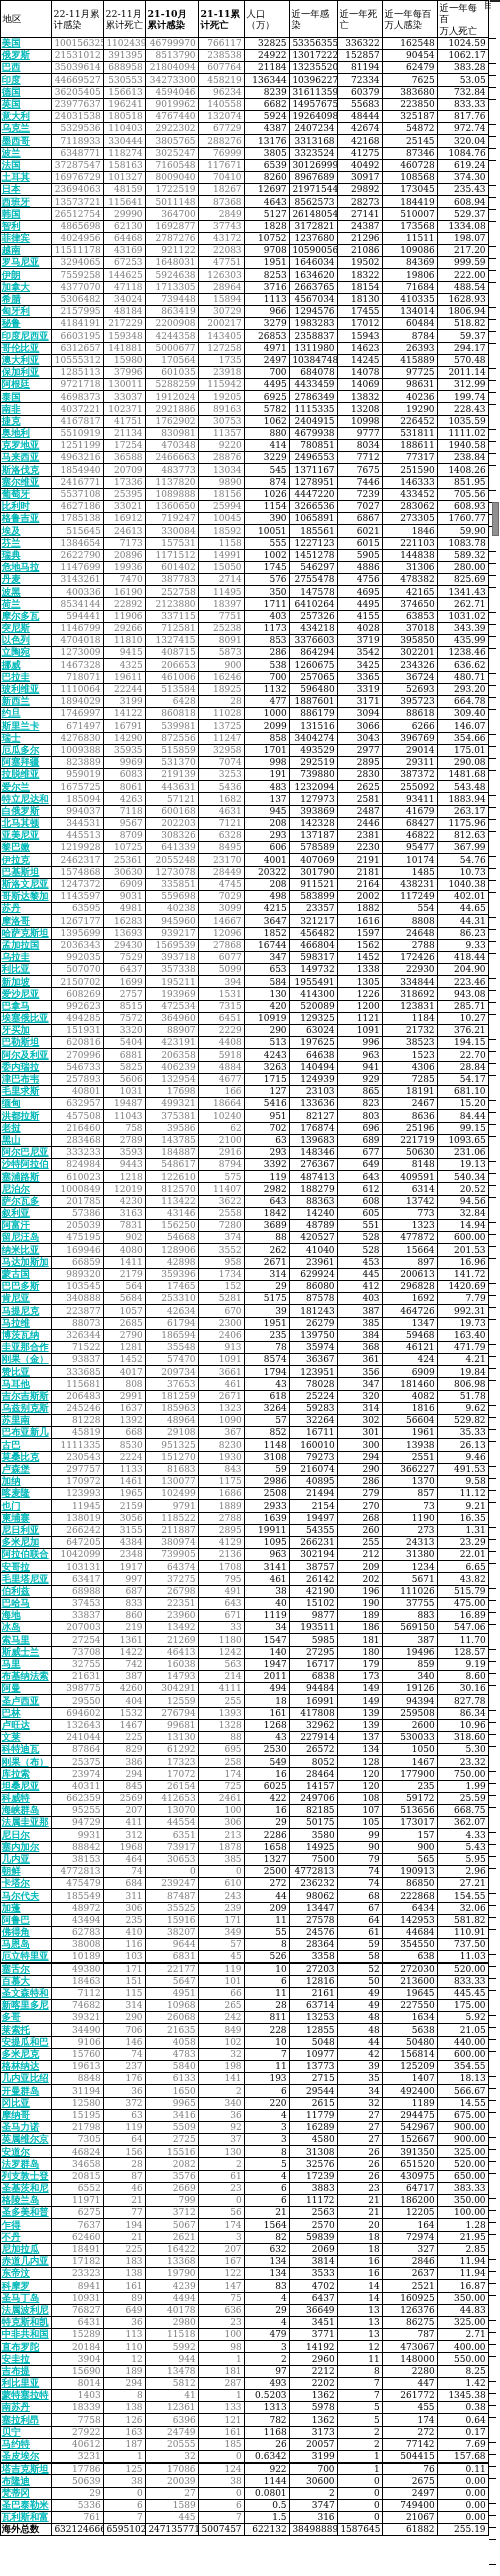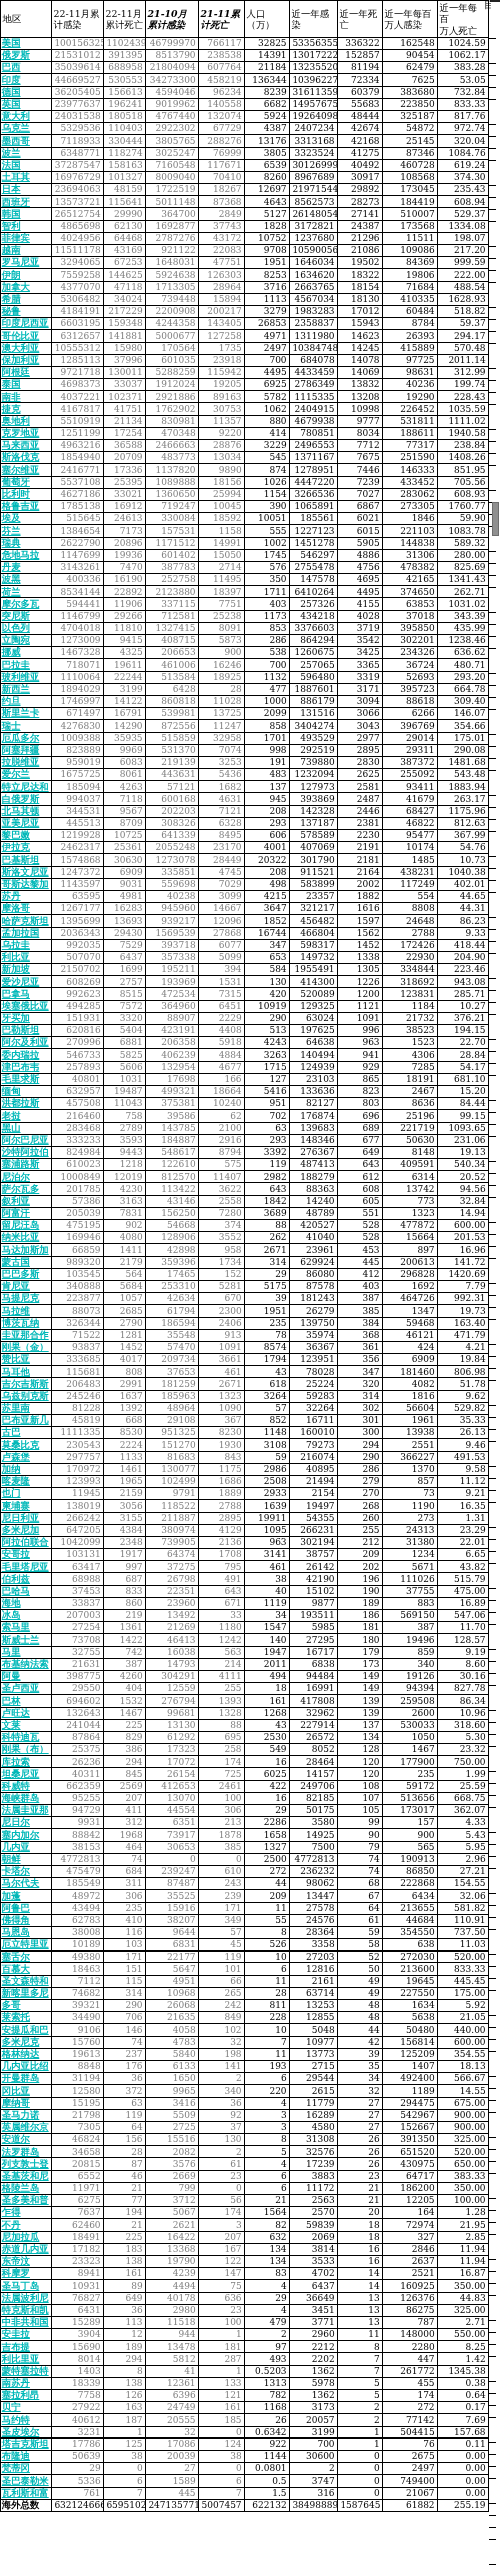--- a/index.html
+++ b/index.html
@@ -18,21 +18,21 @@
   col.c6 { width: 48px; }  col.c7 { width: 45px; }  col.c8 { width: 55px; }
   col.c9 { width: 51px; }
   th, td { border: 0.8px solid #000; overflow: hidden; }
   th {
     height: 27px; padding: 0.8px 1.6px;
     font-family: "DejaVu Serif", serif;
     font-size: 9.4px; line-height: 11.4px; font-weight: normal;
     text-align: left; vertical-align: middle;
     white-space: pre-line; color: #000;
   }
-  th.b { font-weight: bold; font-style: italic; }
+  th.b { font-weight: bold; }
   td {
     height: 12.2px; padding: 0 2.4px;
     font-family: "DejaVu Serif", serif;
     font-size: 9px; line-height: 10.6px;
     white-space: nowrap;
   }
   td.region {
     font-family: "DejaVu Sans", sans-serif;
     font-size: 9.4px; font-weight: bold;
     color: var(--teal, #00b8b8);
@@ -120,21 +120,21 @@
         <td class="num dark">336322</td>
         <td class="num dark">162548</td>
         <td class="num dark">1024.59</td>
       </tr>
       <tr>
         <td class="region">俄罗斯</td>
         <td class="num muted">21531012</td>
         <td class="num muted">391395</td>
         <td class="num muted">8513790</td>
         <td class="num muted">238538</td>
-        <td class="num dark">14391</td>
+        <td class="num dark">24922</td>
         <td class="num dark">13017222</td>
         <td class="num dark">152857</td>
         <td class="num dark">90454</td>
         <td class="num dark">1062.17</td>
       </tr>
       <tr>
         <td class="region">巴西</td>
         <td class="num muted">35039614</td>
         <td class="num muted">688958</td>
         <td class="num muted">21804094</td>
@@ -367,20 +367,32 @@
         <td class="num muted">34024</td>
         <td class="num muted">739448</td>
         <td class="num muted">15894</td>
         <td class="num dark">1113</td>
         <td class="num dark">4567034</td>
         <td class="num dark">18130</td>
         <td class="num dark">410335</td>
         <td class="num dark">1628.93</td>
       </tr>
       <tr>
+        <td class="region">匈牙利</td>
+        <td class="num muted">2157995</td>
+        <td class="num muted">48184</td>
+        <td class="num muted">863419</td>
+        <td class="num muted">30729</td>
+        <td class="num dark">966</td>
+        <td class="num dark">1294576</td>
+        <td class="num dark">17455</td>
+        <td class="num dark">134014</td>
+        <td class="num dark">1806.94</td>
+      </tr>
+      <tr>
         <td class="region">秘鲁</td>
         <td class="num muted">4184191</td>
         <td class="num muted">217229</td>
         <td class="num muted">2200908</td>
         <td class="num muted">200217</td>
         <td class="num dark">3279</td>
         <td class="num dark">1983283</td>
         <td class="num dark">17012</td>
         <td class="num dark">60484</td>
         <td class="num dark">518.82</td>
@@ -1796,21 +1808,21 @@
         <td class="num muted">17323</td>
         <td class="num muted">258</td>
         <td class="num dark">549</td>
         <td class="num dark">8052</td>
         <td class="num dark">128</td>
         <td class="num dark">1467</td>
         <td class="num dark">23.32</td>
       </tr>
       <tr>
         <td class="region">库拉索</td>
-        <td class="num muted">26236</td>
+        <td class="num muted">23974</td>
         <td class="num muted">294</td>
         <td class="num muted">17072</td>
         <td class="num muted">174</td>
         <td class="num dark">16</td>
         <td class="num dark">28464</td>
         <td class="num dark">120</td>
         <td class="num dark">177900</td>
         <td class="num dark">750.00</td>
       </tr>
       <tr>
@@ -1947,21 +1959,21 @@
       </tr>
       <tr>
         <td class="region">阿鲁巴</td>
         <td class="num muted">43494</td>
         <td class="num muted">235</td>
         <td class="num muted">15916</td>
         <td class="num muted">171</td>
         <td class="num dark">11</td>
         <td class="num dark">27578</td>
         <td class="num dark">64</td>
-        <td class="num dark">213655</td>
+        <td class="num dark">142953</td>
         <td class="num dark">581.82</td>
       </tr>
       <tr>
         <td class="region">佛得角</td>
         <td class="num muted">62783</td>
         <td class="num muted">410</td>
         <td class="num muted">38207</td>
         <td class="num muted">349</td>
         <td class="num dark">55</td>
         <td class="num dark">24576</td>
@@ -2359,20 +2371,32 @@
         <td class="num muted">113</td>
         <td class="num muted">11518</td>
         <td class="num muted">100</td>
         <td class="num dark">479</td>
         <td class="num dark">3771</td>
         <td class="num dark">13</td>
         <td class="num dark">787</td>
         <td class="num dark">2.71</td>
       </tr>
       <tr>
+        <td class="region">直布罗陀</td>
+        <td class="num muted">20184</td>
+        <td class="num muted">110</td>
+        <td class="num muted">5992</td>
+        <td class="num muted">98</td>
+        <td class="num dark">3</td>
+        <td class="num dark">14192</td>
+        <td class="num dark">12</td>
+        <td class="num dark">473067</td>
+        <td class="num dark">400.00</td>
+      </tr>
+      <tr>
         <td class="region">安圭拉</td>
         <td class="num muted">3904</td>
         <td class="num muted">12</td>
         <td class="num muted">944</td>
         <td class="num muted">1</td>
         <td class="num dark">2</td>
         <td class="num dark">2960</td>
         <td class="num dark">11</td>
         <td class="num dark">148000</td>
         <td class="num dark">550.00</td>

